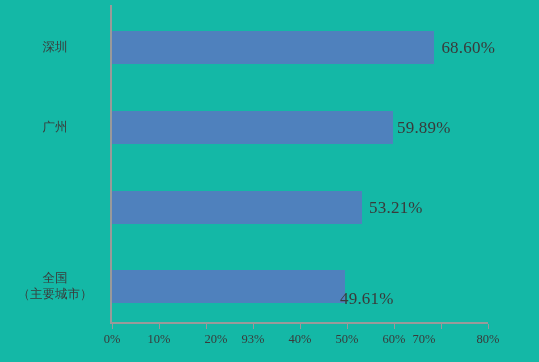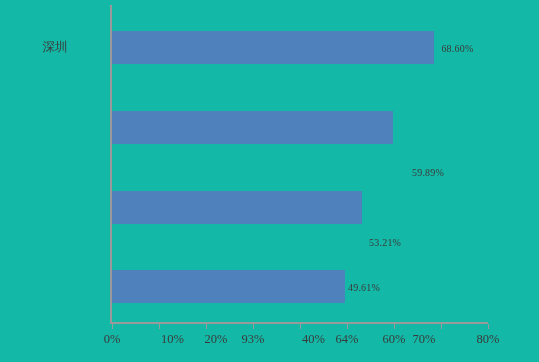--- a/index.html
+++ b/index.html
@@ -56,21 +56,21 @@
     position: absolute;
     left: 0;
     top: 0;
     height: 33px;
     background: #4F81BD;
   }
   .bar-label {
     position: absolute;
     top: 50%;
     transform: translateY(-50%);
-    font-size: 10px;
+    font-size: 17px;
     color: #3a3a3a;
     white-space: nowrap;
     letter-spacing: 0.2px;
   }
   .cat-label-wrap {
     position: absolute;
     left: 6px;
     width: 98px;
     text-align: center;
     font-size: 12.5px;
@@ -102,58 +102,65 @@
 <body>
 
 <div id="chart-root">
 
   <div id="y-axis-line"></div>
   <div id="x-axis-line"></div>
 
   <div class="cat-label-wrap" style="top:39px;">
     <span class="cat-line">深圳</span>
   </div>
+  <div class="cat-label-wrap" style="top:119px;">
+    <span class="cat-line">广州</span>
+  </div>
+  <div class="cat-label-wrap" style="top:270px;">
+    <span class="cat-line">全国</span>
+    <span class="cat-line">（主要城市）</span>
+  </div>
 
   <div id="plot-area">
 
     <div class="bar-group" style="top:26px;">
       <div class="bar" id="bar-0" style="width: 322.42px; background: rgb(79, 129, 189);"></div>
       <span class="bar-label" id="bar-label-0" style="left: 329.42px;">68.60%</span>
     </div>
 
     <div class="bar-group" style="top:106px;">
       <div class="bar" id="bar-1" style="width: 281.483px; background: rgb(79, 129, 189);"></div>
-      <span class="bar-label" id="bar-label-1" style="left: 300px; margin-top: 44px;">59.89%</span>
+      <span class="bar-label" id="bar-label-1" style="left: 285px;">59.89%</span>
     </div>
 
     <div class="bar-group" style="top:186px;">
       <div class="bar" id="bar-2" style="width: 250.087px; background: rgb(79, 129, 189);"></div>
-      <span class="bar-label" id="bar-label-2" style="left: 257.087px; margin-top: 34px;">53.21%</span>
+      <span class="bar-label" id="bar-label-2" style="left: 257.087px;">53.21%</span>
     </div>
 
     <div class="bar-group" style="top:265px;">
       <div class="bar" id="bar-3" style="width: 233.167px; background: rgb(79, 129, 189);"></div>
-      <span class="bar-label" id="bar-label-3" style="left: 236px;">49.61%</span>
+      <span class="bar-label" id="bar-label-3" style="left: 228px; margin-top: 12px;">49.61%</span>
     </div>
 
   </div>
 
   <div id="tick-container">
       <div class="tick-mark" style="left: 112px;"></div>
       <div class="tick-label" style="left: 112px;">0%</div>
       <div class="tick-mark" style="left: 159px;"></div>
-      <div class="tick-label" style="left: 159px; text-align: right;">10%</div>
+      <div class="tick-label" style="left: 159px;">10%</div>
       <div class="tick-mark" style="left: 206px;"></div>
       <div class="tick-label" style="left: 216px;">20%</div>
       <div class="tick-mark" style="left: 253px;"></div>
       <div class="tick-label" style="left: 253px;">93%</div>
       <div class="tick-mark" style="left: 300px;"></div>
-      <div class="tick-label" style="left: 300px; text-align: right;">40%</div>
+      <div class="tick-label" style="left: 300px;">40%</div>
       <div class="tick-mark" style="left: 347px;"></div>
-      <div class="tick-label" style="left: 347px;">64%</div>
+      <div class="tick-label" style="left: 347px;">50%</div>
       <div class="tick-mark" style="left: 394px;"></div>
       <div class="tick-label" style="left: 394px;">60%</div>
       <div class="tick-mark" style="left: 441px;"></div>
       <div class="tick-label" style="left: 424px;">70%</div>
       <div class="tick-mark" style="left: 488px;"></div>
       <div class="tick-label" style="left: 488px; text-align: center;">80%</div>
     </div>
 
 </div>
 

